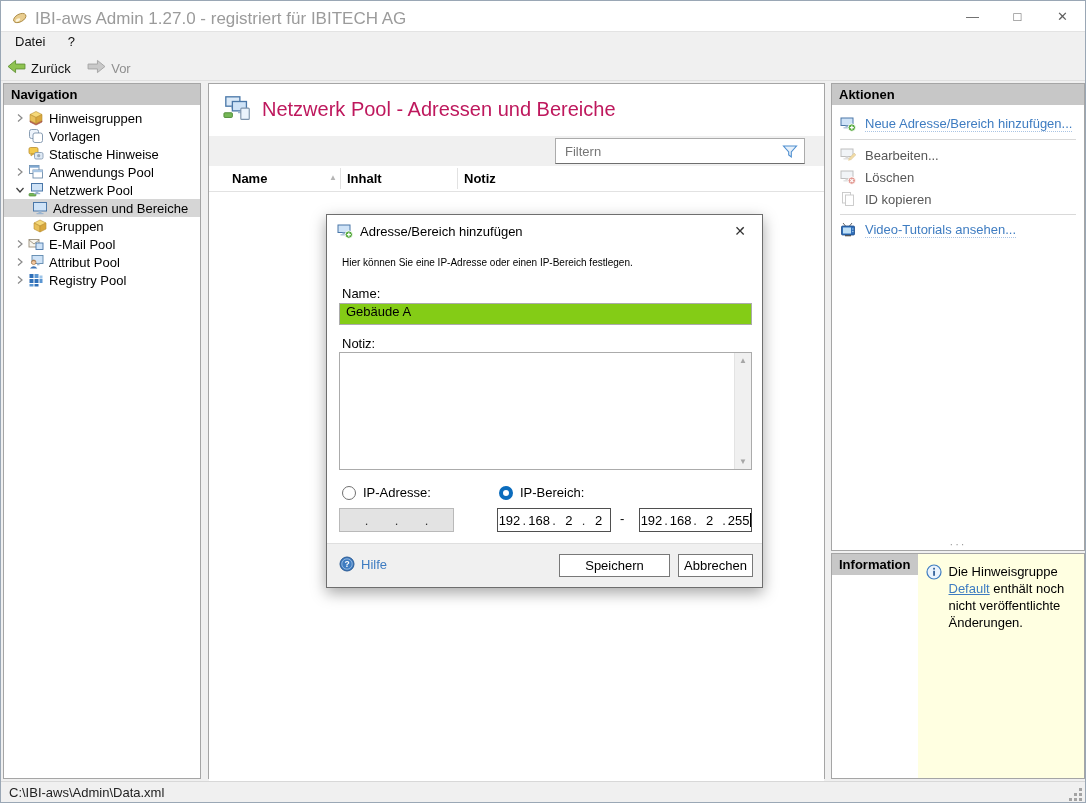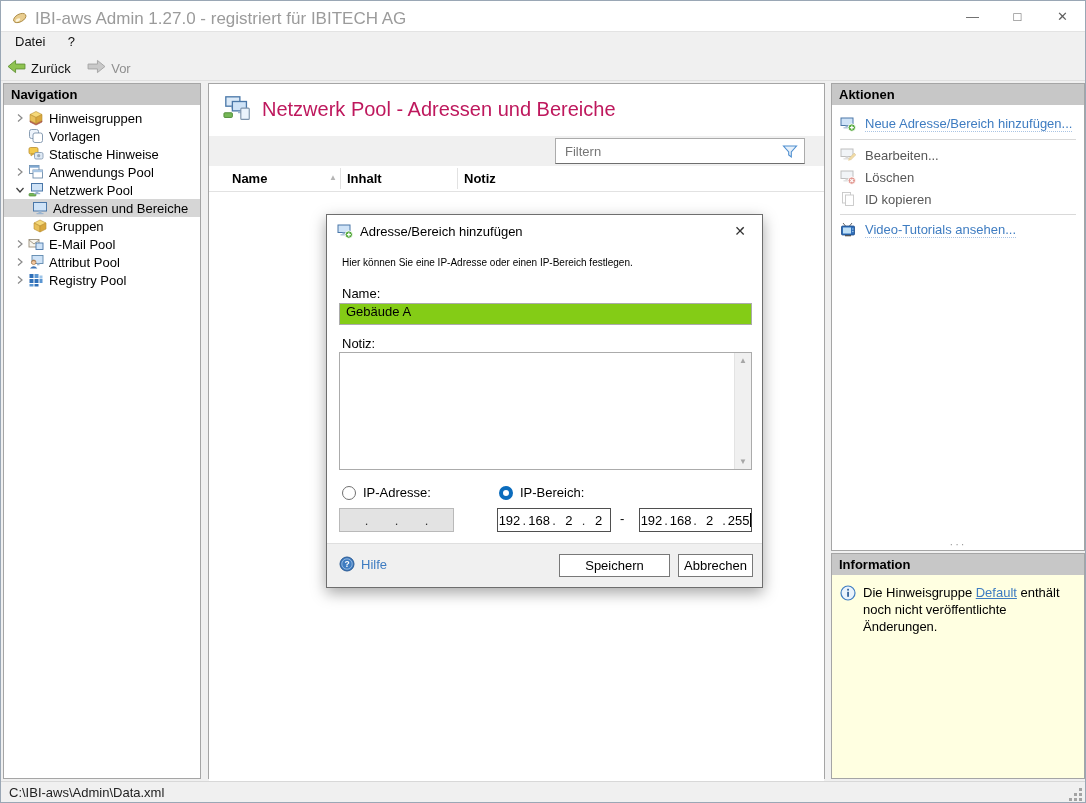--- a/index.html
+++ b/index.html
@@ -58,21 +58,21 @@
   .action-row{display:flex;align-items:center;gap:8px;height:20px;margin:2px 0 2px 8px;font-size:13px;white-space:nowrap;cursor:default}
   .action-row .aicon{width:17px;height:16px;flex:0 0 17px}
   .action-row.link .albl{color:#3e7cc1;border-bottom:1px dotted #a9c4e4;cursor:pointer}
   .action-row.disabled .albl{color:#575757}
   .action-row.disabled .aicon{opacity:.55}
   .action-sep{height:1px;background:#d9d9d9;margin:5px 8px 5px 8px}
   .actions-list{padding-top:7px}
   .splitter-grip{position:absolute;left:0;right:0;bottom:1px;text-align:center;font-size:11px;color:#9a9a9a;letter-spacing:2px;line-height:9px;cursor:ns-resize}
 
   
-  .info-panel{left:830px;top:552px;width:254px;height:226px;display:flex;flex-direction:column}
+  .info-panel{left:830px;top:552px;width:254px;height:226px;display:flex;flex-direction:row}
   .info-body{flex:1;background:#ffffe1;padding:9px 8px;display:flex;gap:7px;font-size:13px;color:#000;line-height:17px}
   .info-body .iicon{width:16px;height:16px;flex:0 0 16px;margin-top:1px}
   .info-link{color:#3e7cc1;text-decoration:underline;cursor:pointer}
 
   
   .statusbar{position:absolute;left:0;top:780px;width:100%;height:23px;background:#f0f0f0;border-top:1px solid #d8d8d8;font-size:13px;color:#222;padding:3px 8px}
   .grip{position:absolute;right:2px;bottom:2px;width:15px;height:15px;cursor:nwse-resize}
   .grip i{position:absolute;width:3px;height:3px;background:#a3a3a3}
   .grip i:nth-child(1){right:1px;bottom:1px}.grip i:nth-child(2){right:1px;bottom:6px}
   .grip i:nth-child(3){right:6px;bottom:1px}.grip i:nth-child(4){right:1px;bottom:11px}

